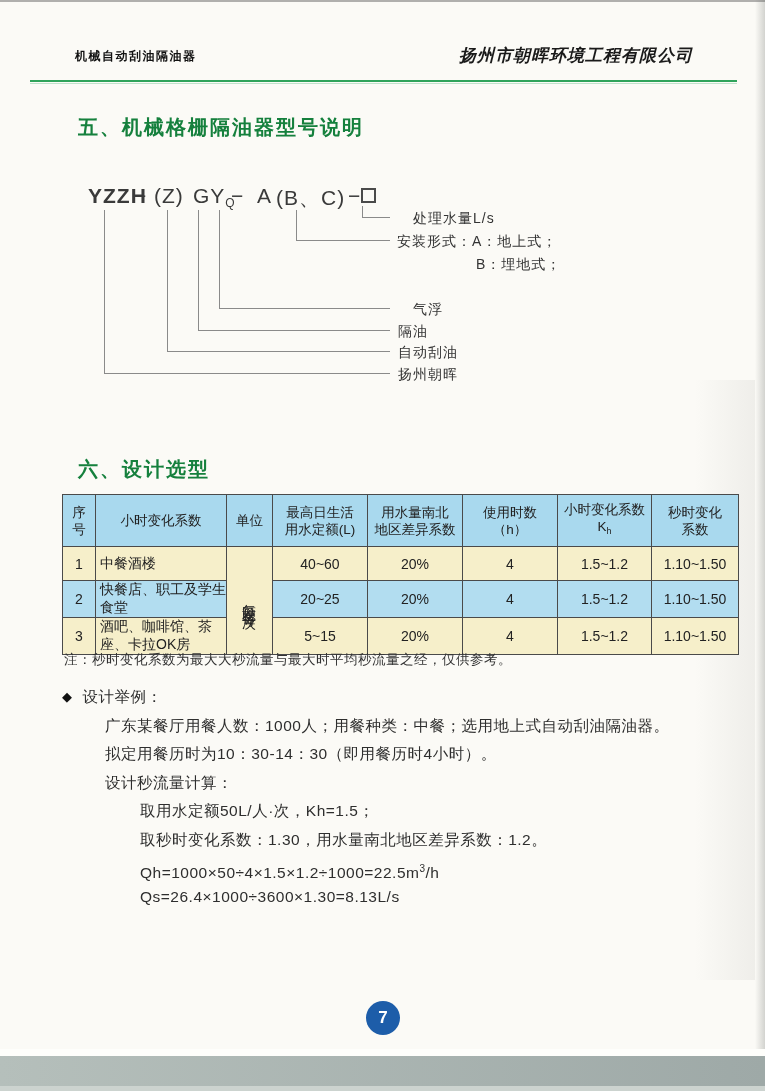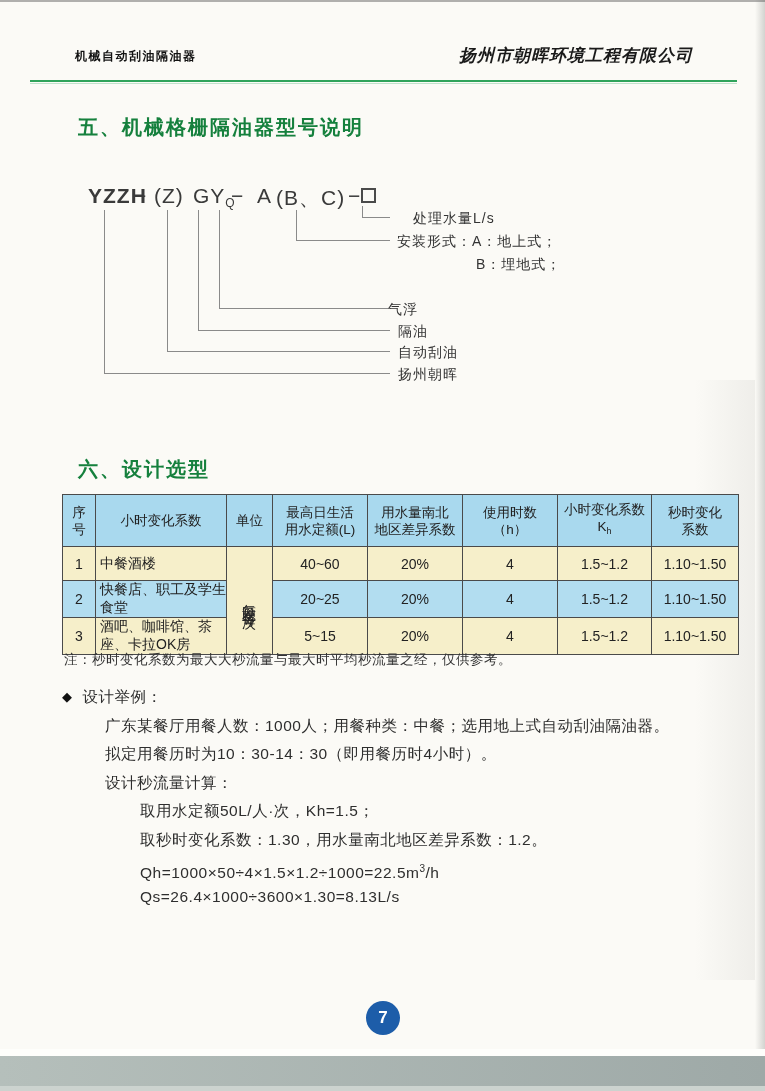--- a/index.html
+++ b/index.html
@@ -97,21 +97,21 @@
   <div class="callout-line" style="left:362px; top:206px; width:28px;  height:12px;"></div>
   <div class="callout-line" style="left:296px; top:210px; width:94px;  height:31px;"></div>
   <div class="callout-line" style="left:219px; top:210px; width:171px; height:99px;"></div>
   <div class="callout-line" style="left:198px; top:210px; width:192px; height:121px;"></div>
   <div class="callout-line" style="left:167px; top:210px; width:223px; height:142px;"></div>
   <div class="callout-line" style="left:104px; top:210px; width:286px; height:164px;"></div>
 
   <div class="callout-label" style="left:397px; top:210px;margin-left:16px;">处理水量L/s</div>
   <div class="callout-label" style="left:397px; top:233px;">安装形式：A：地上式；</div>
   <div class="callout-label" style="left:476px; top:256px;">B：埋地式；</div>
-  <div class="callout-label" style="left:388px; top:301px;">气浮</div>
+  <div class="callout-label" style="left:413px; top:301px;">气浮</div>
   <div class="callout-label" style="left:398px; top:323px;text-align:center;">隔油</div>
   <div class="callout-label" style="left:398px; top:344px;">自动刮油</div>
   <div class="callout-label" style="left:398px; top:366px;">扬州朝晖</div>
 
   <div class="sec-heading" id="sec6-heading">六、设计选型</div>
 
   <table class="sel-table">
     <colgroup>
       <col style="width:33px">
         <col style="width:131px">

